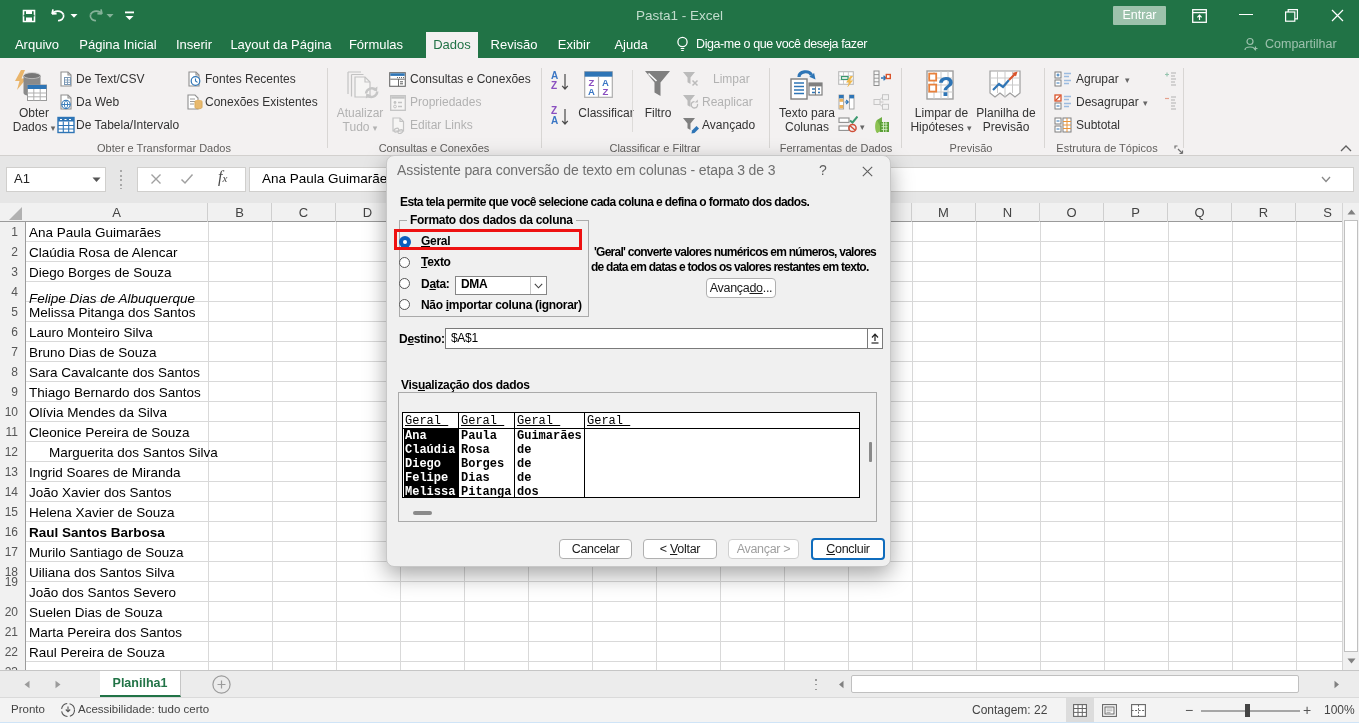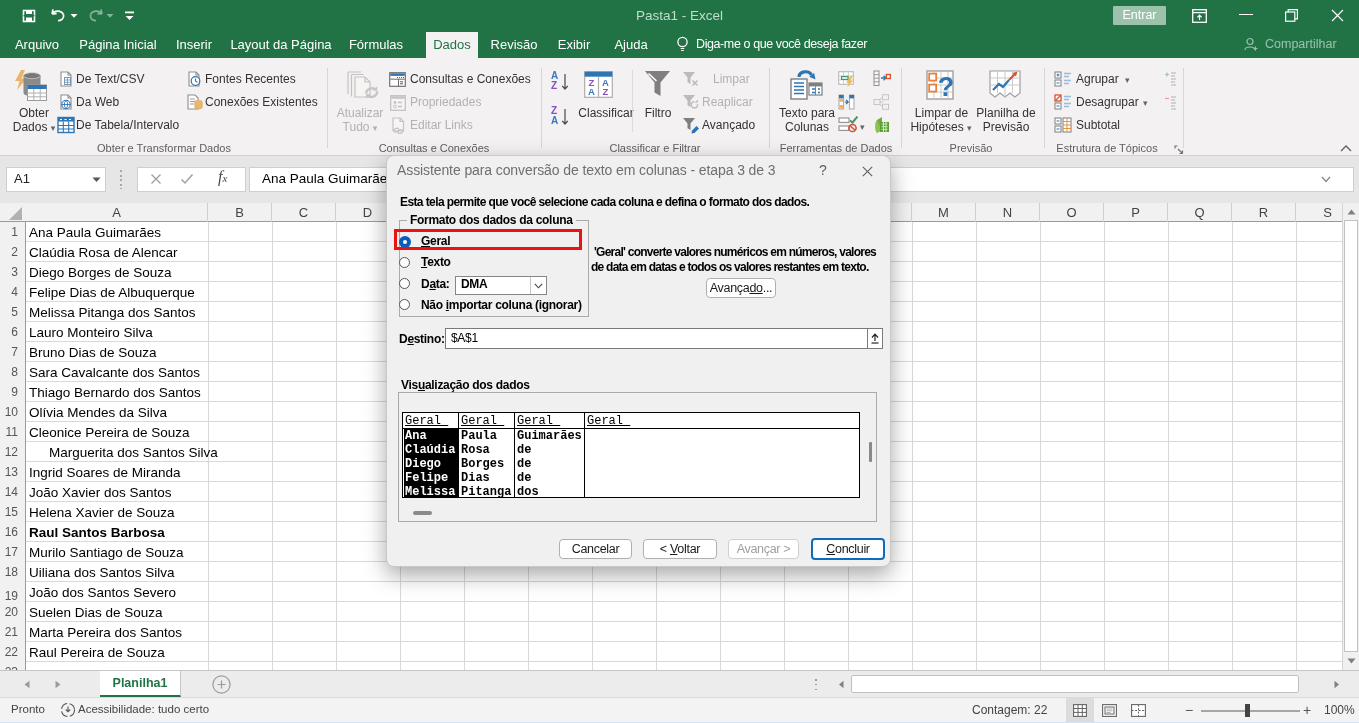--- a/index.html
+++ b/index.html
@@ -424,32 +424,32 @@
       <div class="rn" style="top:160px;">9</div>
       <div class="rn" style="top:180px;">10</div>
       <div class="rn" style="top:200px;">11</div>
       <div class="rn" style="top:220px;">12</div>
       <div class="rn" style="top:240px;">13</div>
       <div class="rn" style="top:260px;">14</div>
       <div class="rn" style="top:280px;">15</div>
       <div class="rn" style="top:300px;">16</div>
       <div class="rn" style="top:320px;">17</div>
       <div class="rn" style="top:340px;">18</div>
-      <div class="rn" style="top:364px;">19</div>
+      <div class="rn" style="top:350px;">19</div>
       <div class="rn" style="top:380px;">20</div>
       <div class="rn" style="top:400px;">21</div>
       <div class="rn" style="top:420px;">22</div>
       <div class="rn" style="top:440px;">23</div>
     </div>
   <div id="grid" style="height:448px;background-image:repeating-linear-gradient(to bottom,transparent 0 19px,#d9d9d9 19px 20px);">
     <div class="abs" style="left:182px;top:0;width:1134px;height:448px;background-image:repeating-linear-gradient(to right,#d9d9d9 0 1px,transparent 1px 64px);"></div>
     <div class="cell" style="top:0px;">Ana Paula Guimarães</div>
       <div class="cell" style="top:20px;">Claúdia Rosa de Alencar</div>
       <div class="cell" style="top:40px;">Diego Borges de Souza</div>
-      <div class="cell" style="top:60px;">Felipe Dias de Albuquerque</div>
+      <div class="cell" style="top:66px;font-style:italic;">Felipe Dias de Albuquerque</div>
       <div class="cell" style="top:80px;">Melissa Pitanga dos Santos</div>
       <div class="cell" style="top:100px;">Lauro Monteiro Silva</div>
       <div class="cell" style="top:120px;">Bruno Dias de Souza</div>
       <div class="cell" style="top:140px;">Sara Cavalcante dos Santos</div>
       <div class="cell" style="top:160px;">Thiago Bernardo dos Santos</div>
       <div class="cell" style="top:180px;">Olívia Mendes da Silva</div>
       <div class="cell" style="top:200px;">Cleonice Pereira de Souza</div>
       <div class="cell" style="top:220px;margin-left:20px;">Marguerita dos Santos Silva</div>
       <div class="cell" style="top:240px;">Ingrid Soares de Miranda</div>
       <div class="cell" style="top:260px;">João Xavier dos Santos</div>

